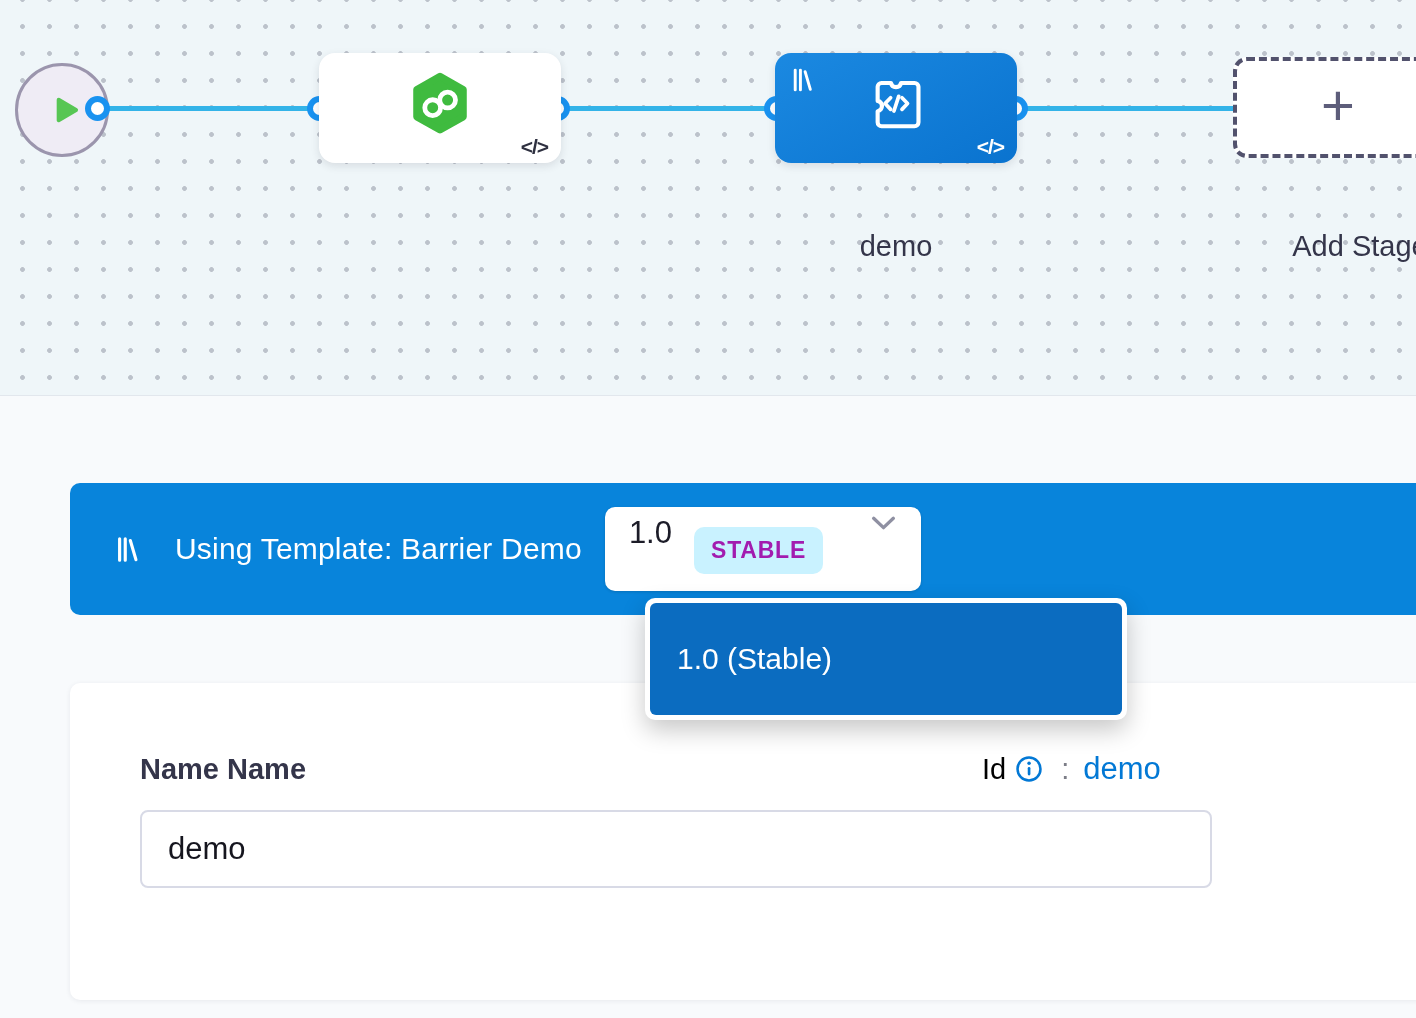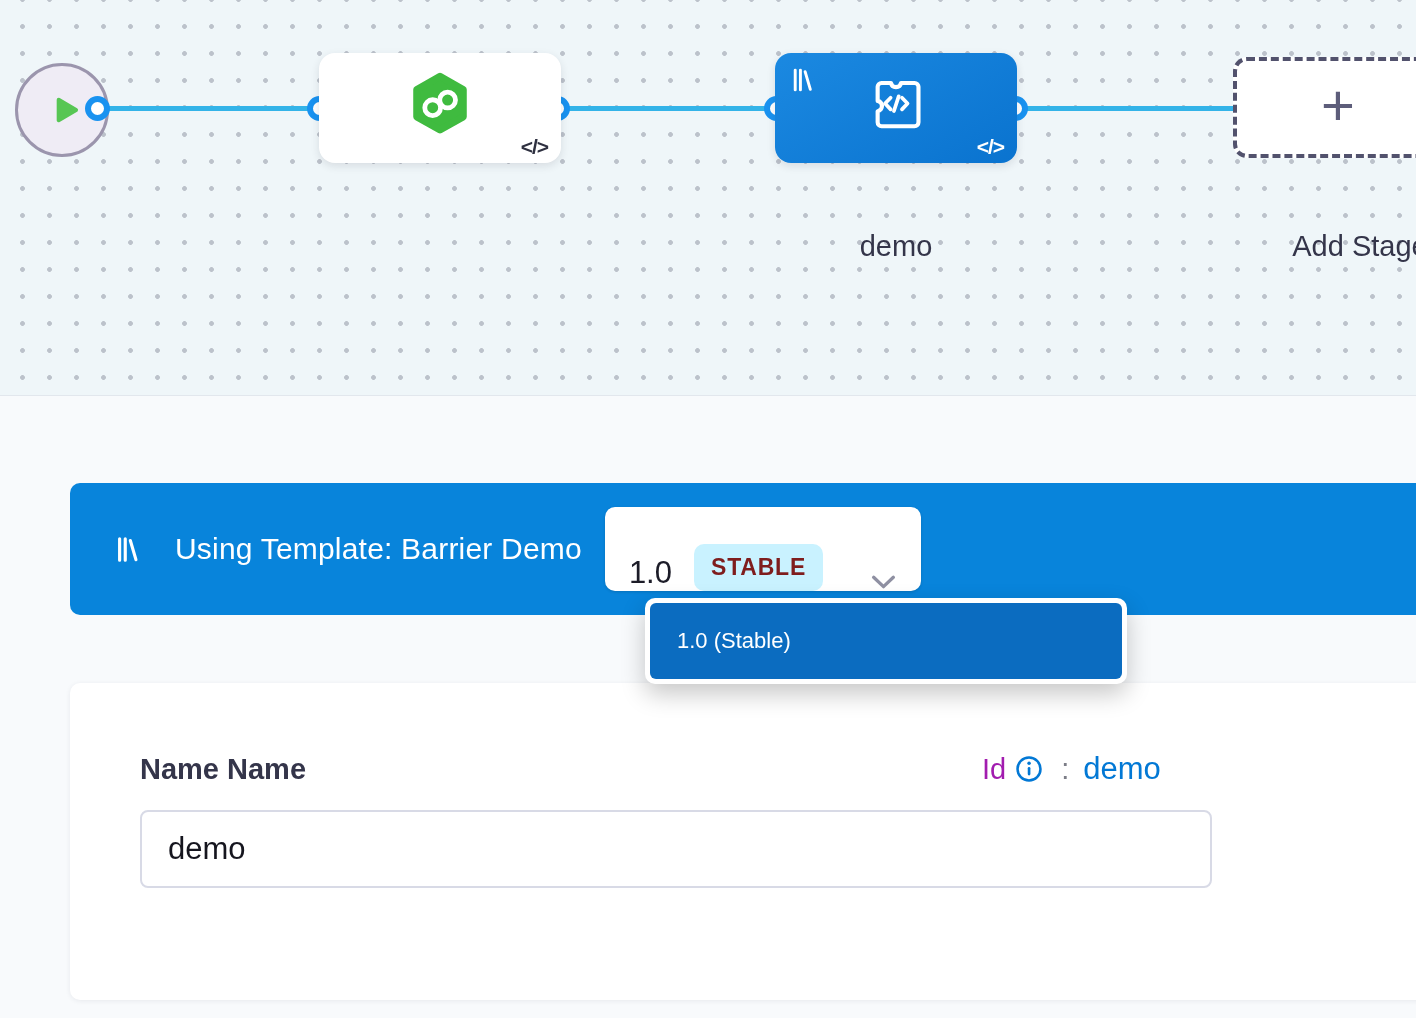--- a/index.html
+++ b/index.html
@@ -62,49 +62,49 @@
   
   .banner{
     position:absolute;left:70px;right:0;top:483px;height:132px;
     background:#0884db;border-radius:10px 0 0 10px;
     display:flex;align-items:center;z-index:1;
   }
   .banner-text{margin-left:34px;font-size:30px;font-weight:500;color:#fff;letter-spacing:.2px;}
   .banner .lib-icon{margin-left:44px;display:flex;}
   .version-chip{
     margin-left:23px;width:316px;height:84px;box-sizing:border-box;background:#fff;
-    border-radius:10px;display:flex;align-items:flex-end;padding:0 24px;cursor:pointer;
+    border-radius:10px;display:flex;align-items:flex-start;padding:8px 24px;cursor:pointer;
     box-shadow:0 1px 3px rgba(0,0,0,.15);
   }
   .version-num{font-size:31px;color:#1c1c28;font-weight:500;}
   .stable-badge{
-    margin-left:22px;background:#c9f2ff;color:#7f1d1d;font-size:23px;font-weight:700;
-    padding:10px 17px;border-radius:10px;letter-spacing:.8px;
+    margin-left:22px;background:#c9f2ff;color:#a21caf;font-size:23px;font-weight:700;
+    padding:10px 17px;border-radius:10px;letter-spacing:.8px;margin-top:12px;
   }
   .chevron{margin-left:auto;display:flex;}
 
   
   .dropdown{
     position:absolute;left:645px;top:598px;width:482px;box-sizing:border-box;
     background:#fff;border-radius:10px;padding:5px;z-index:2;
     box-shadow:0 10px 24px rgba(0,0,0,.22);
   }
   .dropdown-item{
-    height:76px;background:#0b6cc0;border-radius:6px;display:flex;align-items:center;
-    padding-left:27px;color:#fff;font-size:22px;cursor:pointer;
+    height:112px;background:#0b6cc0;border-radius:6px;display:flex;align-items:center;
+    padding-left:27px;color:#fff;font-size:30px;cursor:pointer;
   }
 
   
   .panel{
     position:absolute;left:70px;top:683px;width:1360px;height:317px;background:#fff;
     border-radius:10px;box-shadow:0 1px 5px rgba(40,41,61,.08);
   }
   .stage-name-label{position:absolute;left:70px;top:70px;font-size:29px;font-weight:600;color:#34354a;}
   .id-row{position:absolute;left:912px;top:68px;display:flex;align-items:center;font-size:29px;}
-  .id-label{color:#a21caf;font-weight:500;}
+  .id-label{color:#000000;font-weight:500;}
   .id-row .info-icon{margin-left:9px;display:flex;cursor:pointer;}
   .id-colon{color:#7c7d87;margin-left:18px;}
   .id-value{color:#0278d5;font-size:31px;font-weight:500;margin-left:14px;cursor:pointer;}
   .stage-input{
     position:absolute;left:70px;top:127px;width:1072px;height:78px;box-sizing:border-box;
     border:2px solid #d8dae6;border-radius:8px;padding:0 26px;font-size:31px;color:#15151e;
     background:#fff;font-family:inherit;outline:none;
   }
 </style>
 </head>

